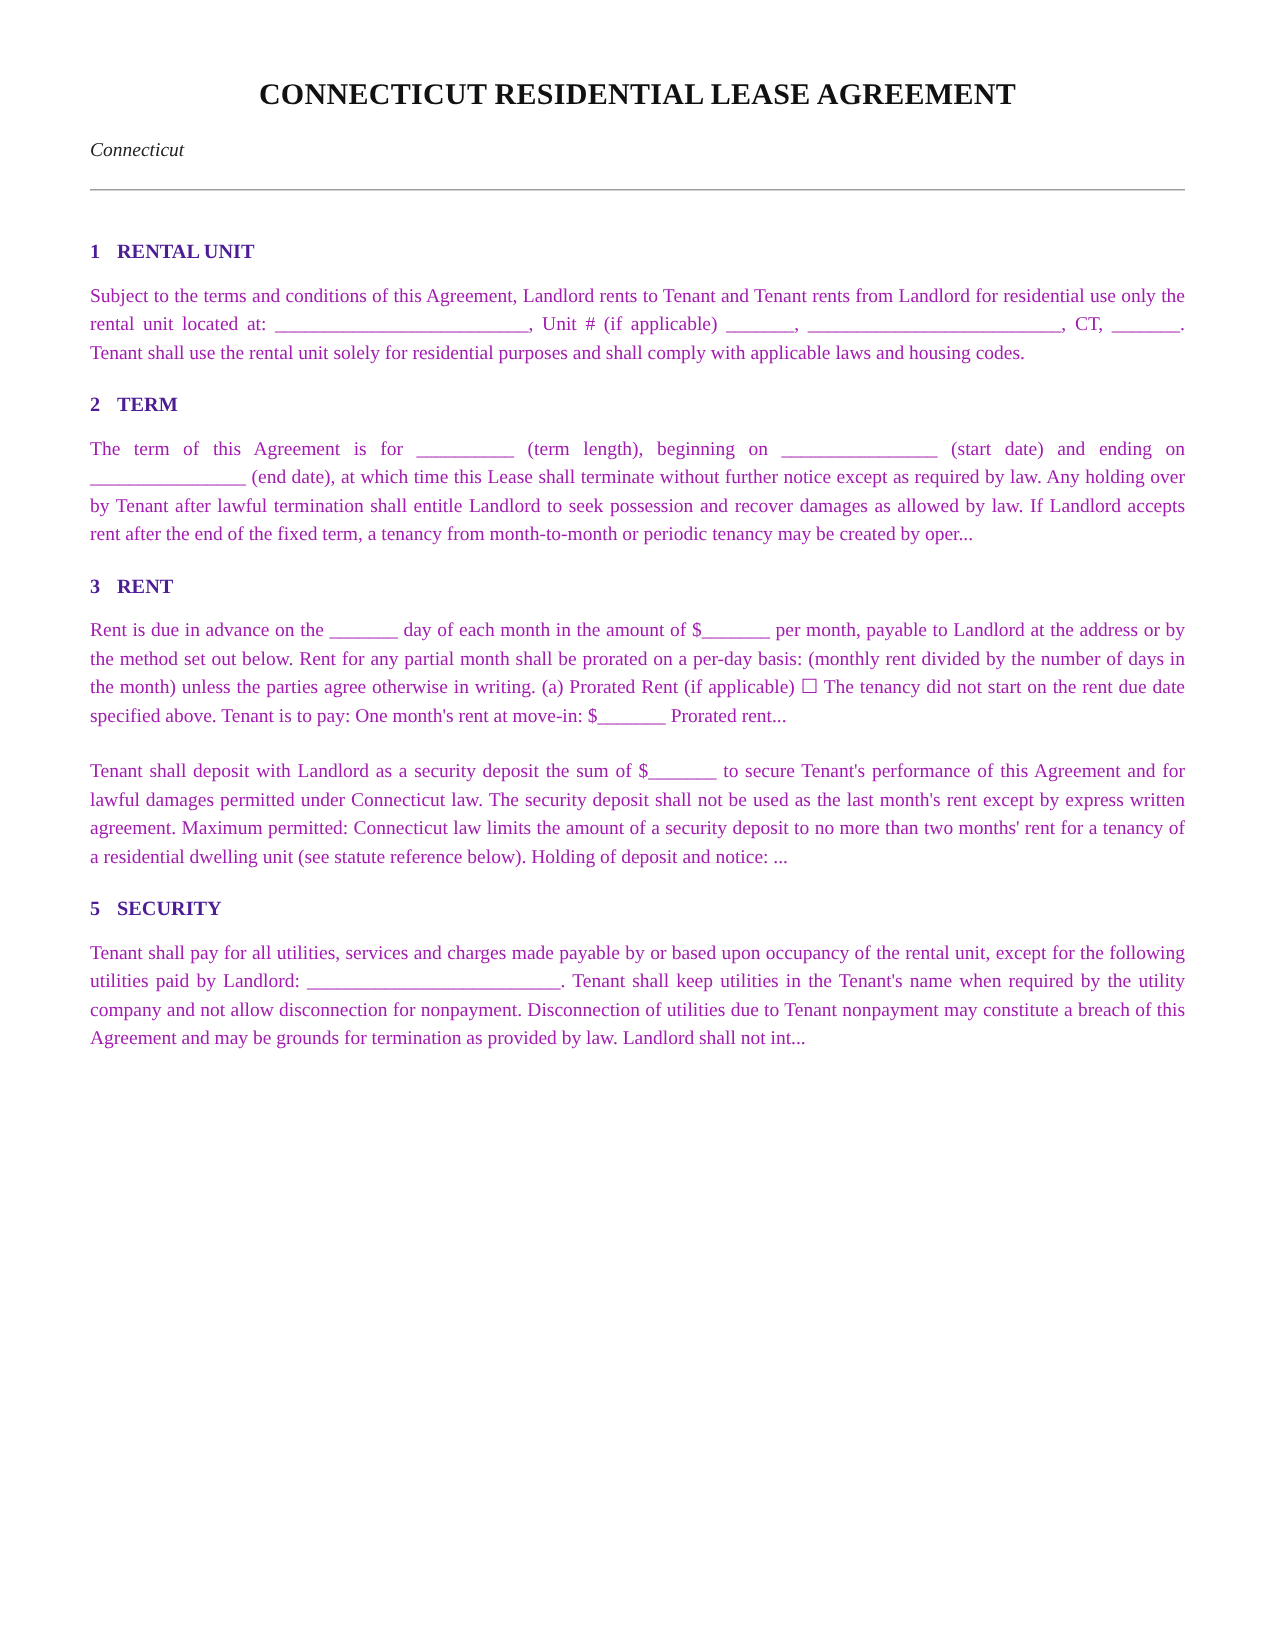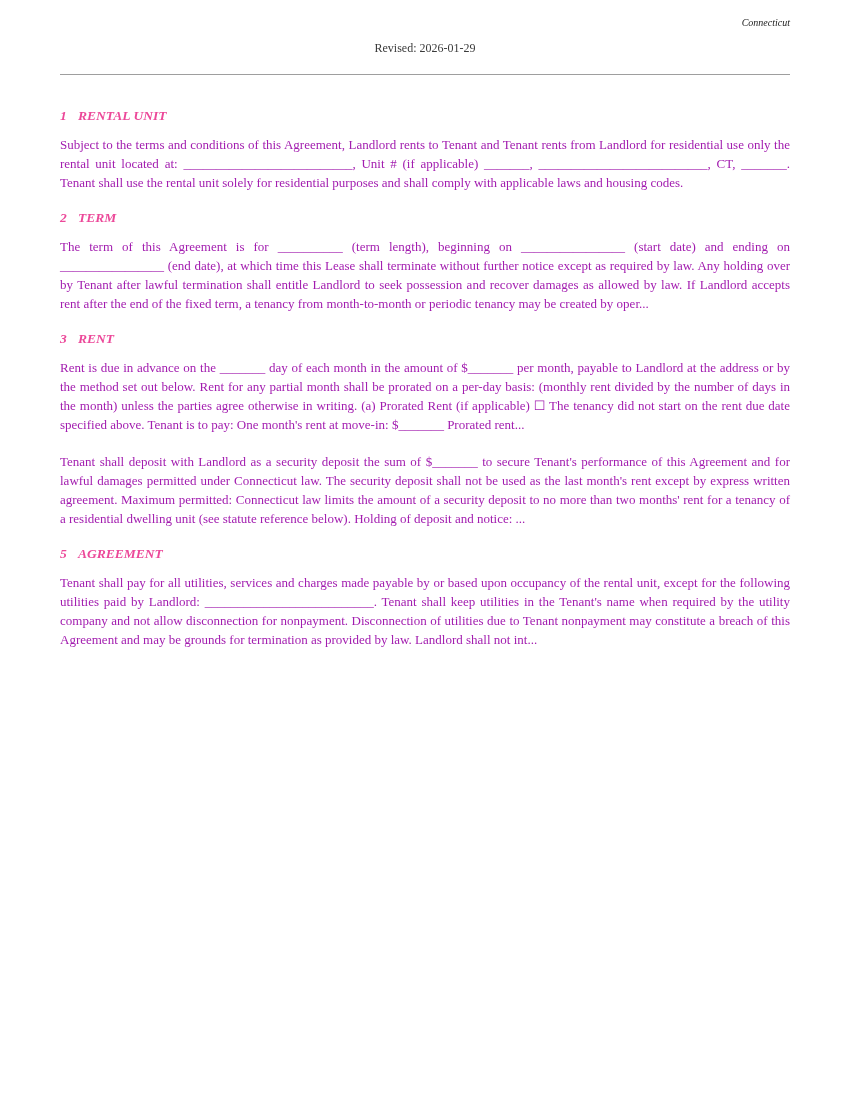--- a/index.html
+++ b/index.html
@@ -20,65 +20,64 @@
   .doc-title {
     margin-top: 52px;
     text-align: center;
     font-size: 20px;
     font-weight: bold;
     letter-spacing: 0.2px;
     color: #111111;
   }
   .doc-subtitle {
     margin-top: 17px;
-    text-align: right;
+    text-align: left;
     font-style: italic;
-    font-size: 10px;
+    font-size: 13px;
     color: #222222;
   }
   .doc-revised {
     margin-top: 13px;
     text-align: center;
     font-size: 12px;
     color: #3a3a3a;
   }
   hr.header-rule {
     margin-top: 18px;
     border: none;
     border-top: 1px solid #9e9e9e;
     height: 0;
   }
   section.lease-section { margin-top: 18px; }
   section.lease-section:first-of-type { margin-top: 33px; }
   .sec-heading {
     font-size: 13.5px;
     font-weight: bold;
-    color: #ec4899;
-    font-style: italic;
+    color: #4c1d95;
   }
   .sec-num {
     display: inline-block;
     min-width: 7px;
     margin-right: 11px;
   }
   .sec-body {
     margin-top: 11px;
     font-size: 13px;
     line-height: 19px;
     text-align: justify;
     color: #a21caf;
   }
 </style>
 </head>
 <body>
 
 <div class="page">
 
+  <h1 class="doc-title">CONNECTICUT RESIDENTIAL LEASE AGREEMENT</h1>
   <div class="doc-subtitle">Connecticut</div>
-  <div class="doc-revised">Revised: 2026-01-29</div>
   <hr class="header-rule">
 
   <section class="lease-section">
     <h2 class="sec-heading">
       <span class="sec-num">1</span><span>RENTAL UNIT</span>
     </h2>
     <p class="sec-body">Subject to the terms and conditions of this Agreement, Landlord rents to Tenant and Tenant rents from Landlord for residential use only the rental unit located at: __________________________, Unit # (if applicable) _______, __________________________, CT, _______. Tenant shall use the rental unit solely for residential purposes and shall comply with applicable laws and housing codes.</p>
   </section>
 
   <section class="lease-section">
@@ -94,18 +93,18 @@
     </h2>
     <p class="sec-body">Rent is due in advance on the _______ day of each month in the amount of $_______ per month, payable to Landlord at the address or by the method set out below. Rent for any partial month shall be prorated on a per-day basis: (monthly rent divided by the number of days in the month) unless the parties agree otherwise in writing. (a) Prorated Rent (if applicable) ☐ The tenancy did not start on the rent due date specified above. Tenant is to pay: One month's rent at move-in: $_______ Prorated rent...</p>
   </section>
 
   <section class="lease-section">
     <p class="sec-body">Tenant shall deposit with Landlord as a security deposit the sum of $_______ to secure Tenant's performance of this Agreement and for lawful damages permitted under Connecticut law. The security deposit shall not be used as the last month's rent except by express written agreement. Maximum permitted: Connecticut law limits the amount of a security deposit to no more than two months' rent for a tenancy of a residential dwelling unit (see statute reference below). Holding of deposit and notice: ...</p>
   </section>
 
   <section class="lease-section">
     <h2 class="sec-heading">
-      <span class="sec-num">5</span><span>AGREEMENT</span>
+      <span class="sec-num">5</span><span>SECURITY</span>
     </h2>
     <p class="sec-body">Tenant shall pay for all utilities, services and charges made payable by or based upon occupancy of the rental unit, except for the following utilities paid by Landlord: __________________________. Tenant shall keep utilities in the Tenant's name when required by the utility company and not allow disconnection for nonpayment. Disconnection of utilities due to Tenant nonpayment may constitute a breach of this Agreement and may be grounds for termination as provided by law. Landlord shall not int...</p>
   </section>
 
 </div>
 
 </body></html>

